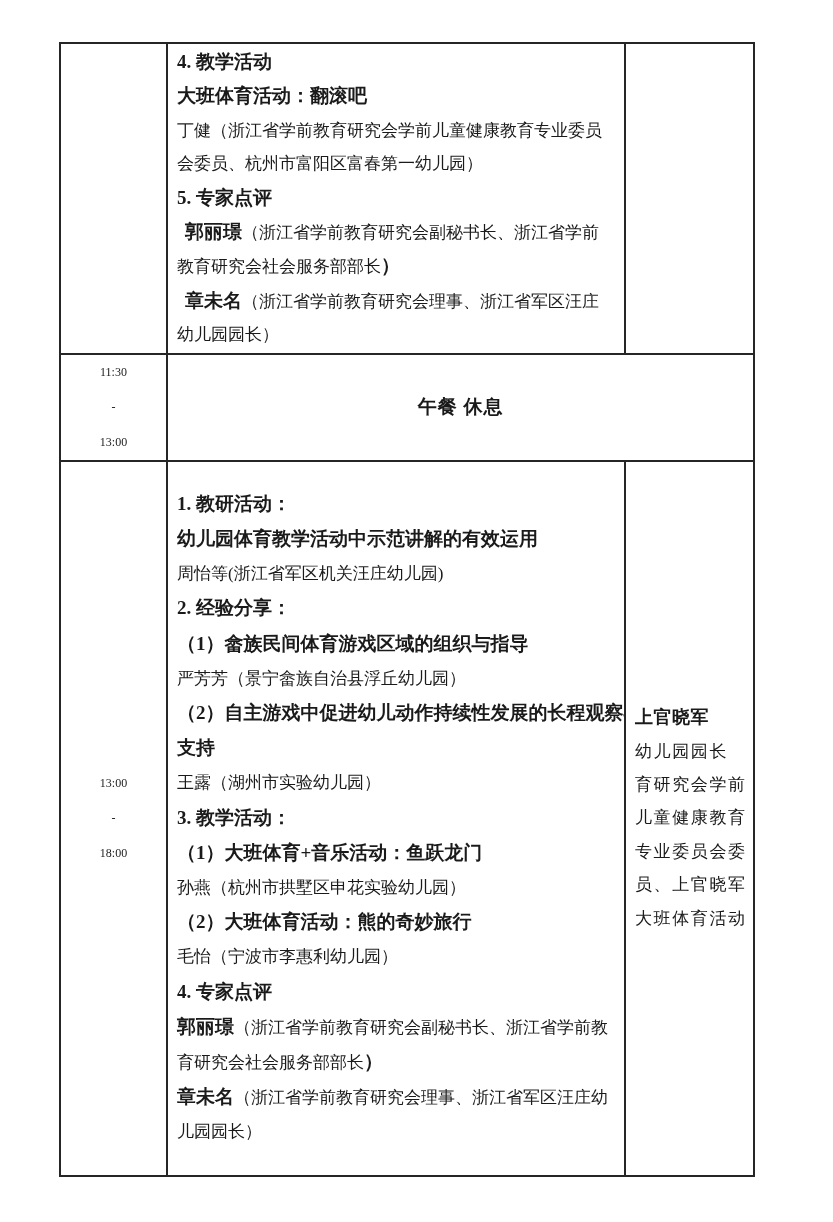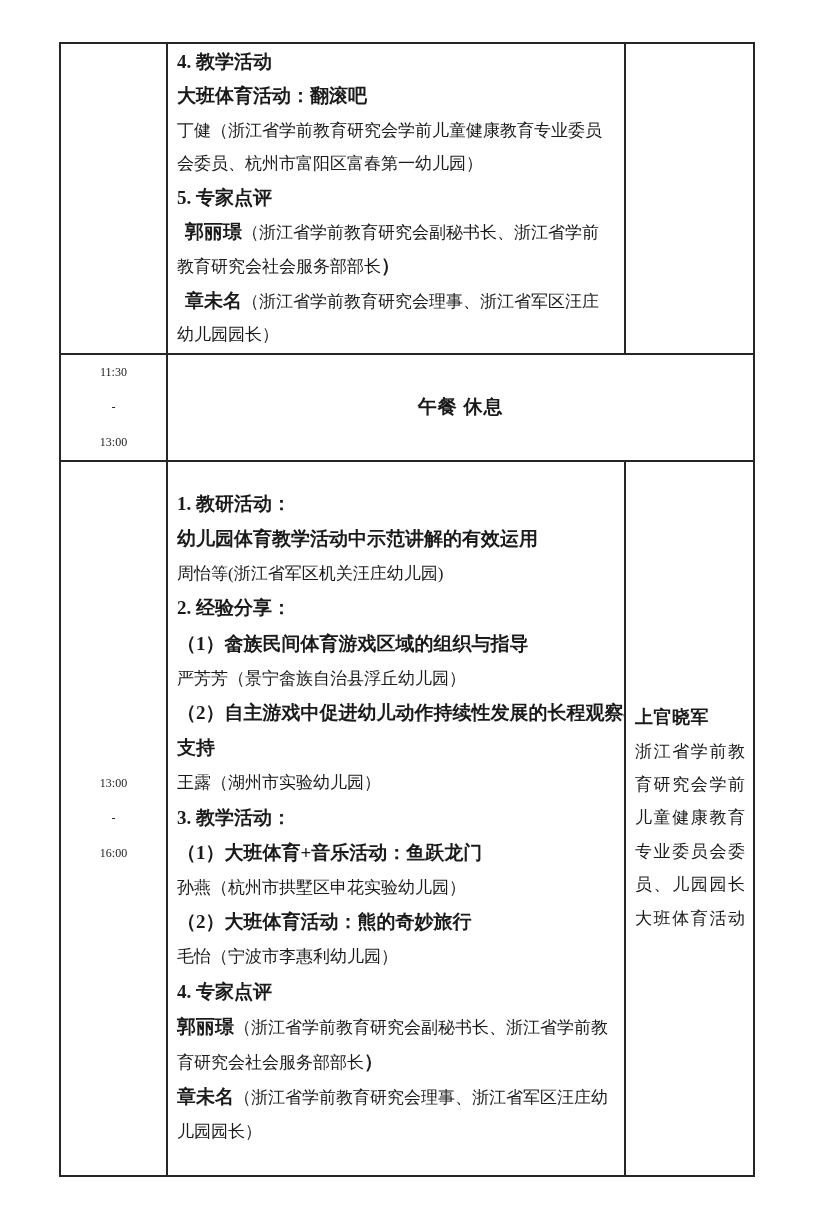--- a/index.html
+++ b/index.html
@@ -117,21 +117,21 @@
             <div class="line">13:00</div>
           </td>
         <td class="lunch-cell" colspan="2">
           <span class="lunch-label">午餐 休息</span>
         </td>
       </tr>
       <tr class="row-afternoon">
         <td class="time-cell">
             <div class="line">13:00</div>
             <div class="line">-</div>
-            <div class="line">16:00</div>
+            <div class="line">18:00</div>
           </td>
         <td class="content-cell">
             <div class="line"><span class="b">1. 教研活动：</span></div>
             <div class="line"><span class="b">幼儿园体育教学活动中示范讲解的有效运用</span></div>
             <div class="line"><span class="r">周怡等(浙江省军区机关汪庄幼儿园)</span></div>
             <div class="line"><span class="b">2. 经验分享：</span></div>
             <div class="line"><span class="b">（1）畲族民间体育游戏区域的组织与指导</span></div>
             <div class="line"><span class="r">严芳芳（景宁畲族自治县浮丘幼儿园）</span></div>
             <div class="line"><span class="b">（2）自主游戏中促进幼儿动作持续性发展的长程观察与</span></div>
             <div class="line"><span class="b">支持</span></div>
@@ -142,23 +142,23 @@
             <div class="line"><span class="b">（2）大班体育活动：熊的奇妙旅行</span></div>
             <div class="line"><span class="r">毛怡（宁波市李惠利幼儿园）</span></div>
             <div class="line"><span class="b">4. 专家点评</span></div>
             <div class="line"><span class="b">郭丽璟</span><span class="r">（浙江省学前教育研究会副秘书长、浙江省学前教</span></div>
             <div class="line"><span class="r">育研究会社会服务部部长</span><span class="b">）</span></div>
             <div class="line"><span class="b">章未名</span><span class="r">（浙江省学前教育研究会理事、浙江省军区汪庄幼</span></div>
             <div class="line"><span class="r">儿园园长）</span></div>
           </td>
         <td class="person-cell">
             <div class="line"><span class="b">上官晓军</span></div>
-            <div class="line"><span class="r">浙江省学前教</span></div>
+            <div class="line"><span class="r">幼儿园园长</span></div>
             <div class="line"><span class="r">育研究会学前</span></div>
             <div class="line"><span class="r">儿童健康教育</span></div>
             <div class="line"><span class="r">专业委员会委</span></div>
-            <div class="line"><span class="r">员、儿园园长</span></div>
+            <div class="line"><span class="r">员、上官晓军</span></div>
             <div class="line"><span class="r">大班体育活动</span></div>
           </td>
       </tr>
     </tbody>
   </table>
 </div>
 
 </body></html>

